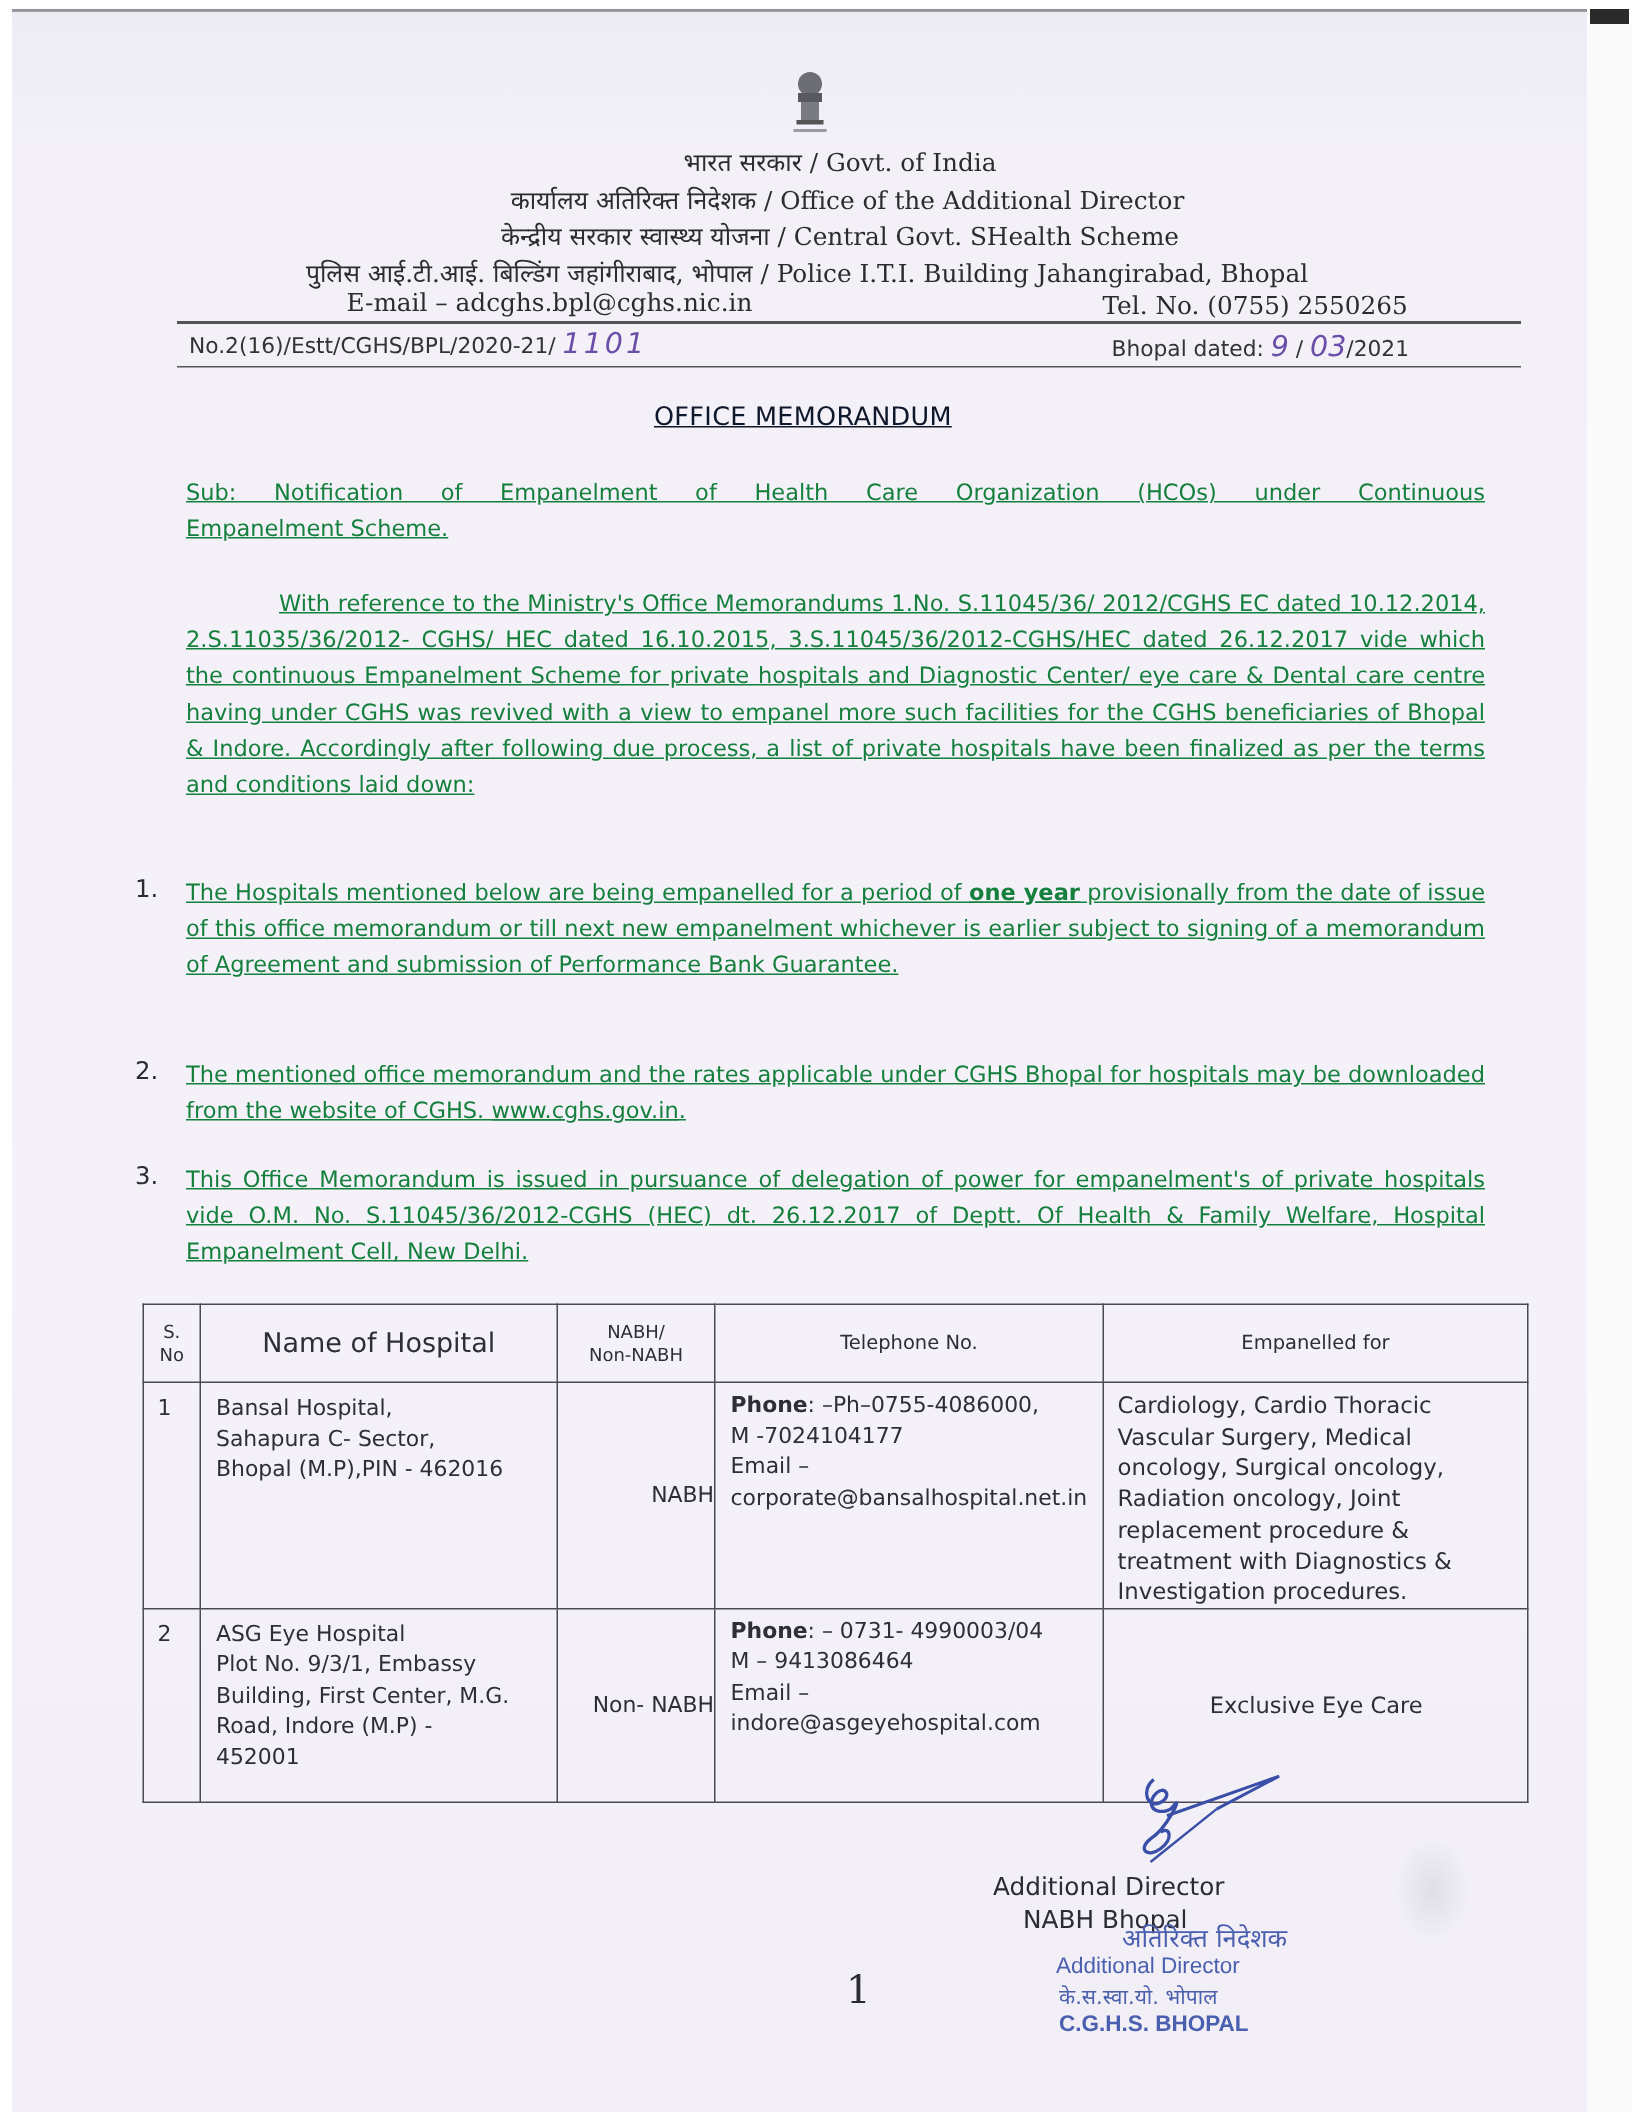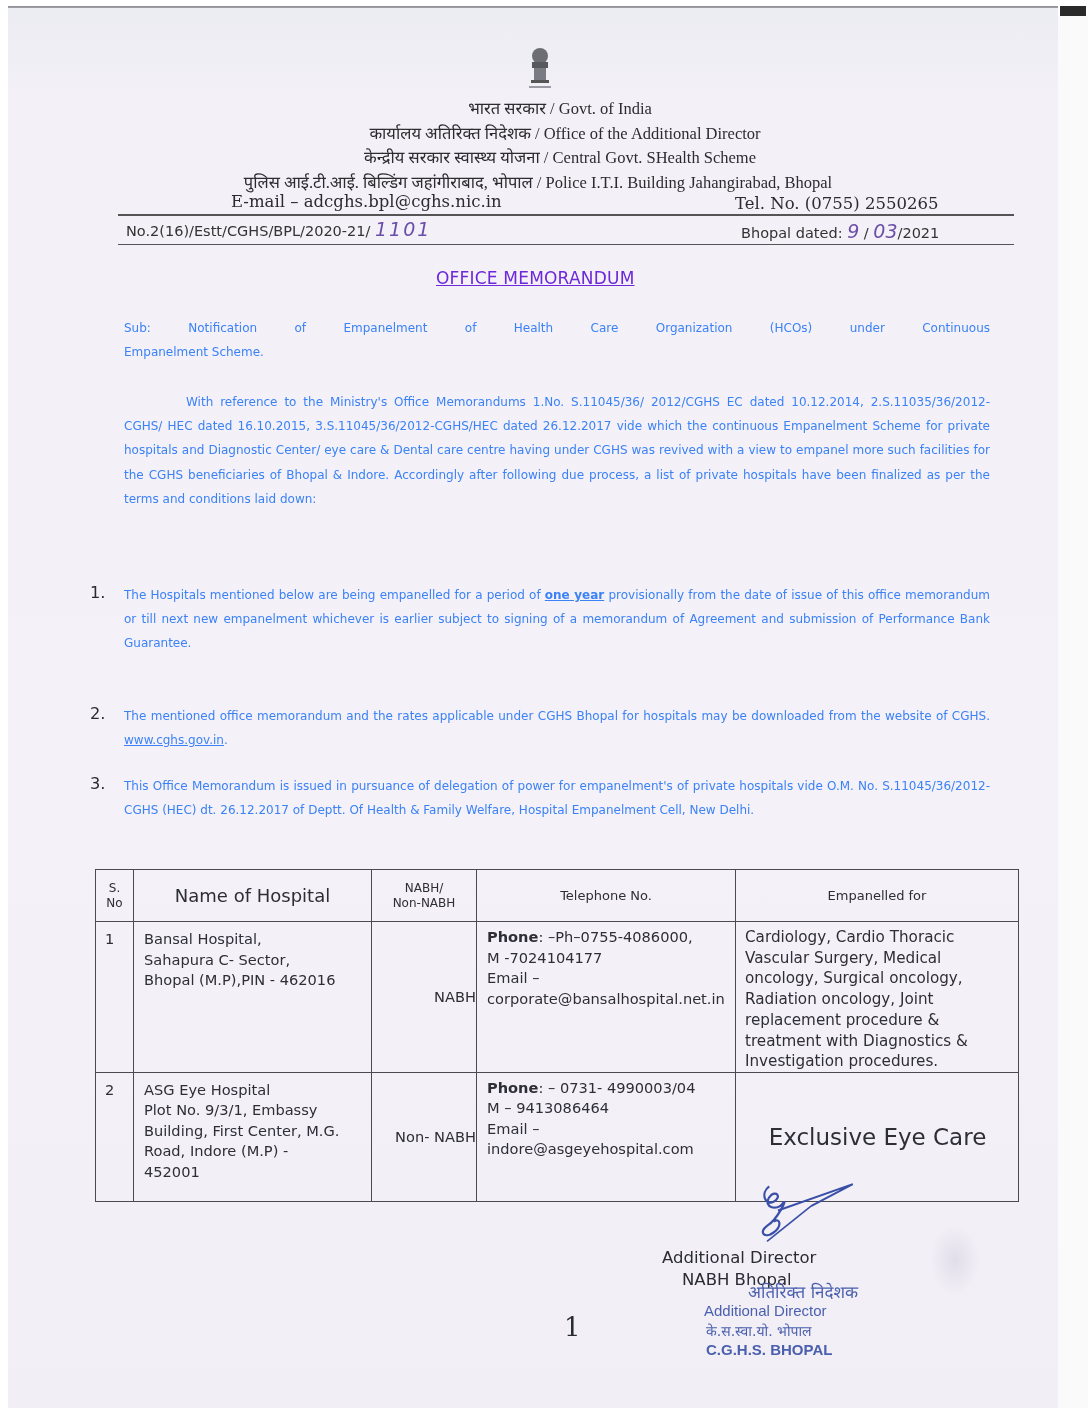--- a/index.html
+++ b/index.html
@@ -13,47 +13,47 @@
   .top-edge { position: absolute; left: 8px; top: 6px; width: 1050px; height: 6px;
     background: linear-gradient(180deg, #8d8d94, #c9c9d0); }
   .corner-mark { position: absolute; left: 1060px; top: 6px; width: 26px; height: 10px; background: #2a2a2a; }
   .right-strip { position: absolute; left: 1058px; top: 16px; width: 30px; height: 1392px; background: #fafafa; }
 
   .abs { position: absolute; }
 
   
   .emblem { position: absolute; left: 526px; top: 46px; width: 28px; height: 46px; }
   .lh { position: absolute; font-family: "DejaVu Serif", serif; font-size: 16.5px; color: #2c2c30; white-space: nowrap; }
-  .lh.center { transform: translateX(-50%); font-family: Liberation Serif, serif; }
+  .lh.center { transform: translateX(-50%); }
   .rule { position: absolute; left: 118px; width: 896px; height: 1px; background: #555; }
 
   .ref { font-family: "DejaVu Sans", sans-serif; font-size: 14.5px; color: #333; text-align: right; }
   .hand { font-family: "DejaVu Sans", sans-serif; font-style: italic; color: #6a4ea8; font-size: 19px; }
 
-  .memo-title { position: absolute; left: 436px; top: 268px; font-size: 17px; text-decoration: underline; letter-spacing: 0.2px; color: #6d28d9; white-space: nowrap; }
+  .memo-title { position: absolute; left: 436px; top: 268px; font-size: 17px; text-decoration: underline; letter-spacing: 0.2px; color: #0f172a; white-space: nowrap; }
 
-  .para { position: absolute; font-size: 12px; line-height: 24.2px; text-align: justify; color: #3b82f6; }
+  .para { position: absolute; font-size: 15px; line-height: 24.2px; text-align: justify; color: #15803d; text-decoration: underline; }
   .para.last-left { text-align-last: left; }
   .num { position: absolute; font-size: 16.2px; color: #2b2b33; }
   .bold-u { font-weight: bold; text-decoration: underline; }
   .link { text-decoration: underline; margin-top: 32px; }
 
   
   table.hcos { position: absolute; left: 95px; top: 869px; width: 923px; border-collapse: collapse; table-layout: fixed; font-size: 14.6px; color: #2e2e36; }
   table.hcos td, table.hcos th { border: 1.5px solid #4a4a52; vertical-align: top; font-weight: normal; }
   table.hcos th { height: 52px; vertical-align: middle; text-align: center; }
   .th-small { font-size: 12px; line-height: 15px; }
   .th-big { font-size: 18px; }
   .th-mid { font-size: 13px; }
   td.sno { padding: 8px 0 0 9px; }
   td.name { padding: 7px 10px 0 10px; line-height: 20.5px; }
   td.nabh { vertical-align: middle !important; text-align: right; }
   td.tel { padding: 5px 8px 0 10px; line-height: 20.5px; word-break: break-all; }
   td.emp { padding: 5px 8px 0 9px; line-height: 20.7px; font-size: 15.2px; }
-  td.emp.center { vertical-align: middle !important; text-align: center; font-size: 23px; padding-top: 0; }
+  td.emp.center { vertical-align: middle !important; text-align: center; font-size: 15px; padding-top: 0; }
   .b { font-weight: bold; }
 
   
   .sig-lines { position: absolute; left: 755px; top: 1180px; width: 100px; height: 70px; }
   .sig-text { position: absolute; font-size: 16.5px; color: #2b2b33; white-space: nowrap; }
   .stamp { position: absolute; color: #4a5fae; white-space: nowrap; font-family: "Liberation Sans", sans-serif; }
   .page-num { position: absolute; left: 564px; top: 1312px; font-family: "DejaVu Serif", serif; font-size: 26px; color: #2b2b33; }
   .smudge { position: absolute; left: 930px; top: 1225px; width: 50px; height: 70px; border-radius: 50%;
     background: radial-gradient(ellipse, rgba(160,160,180,0.22), rgba(160,160,180,0) 70%); }
 </style>

